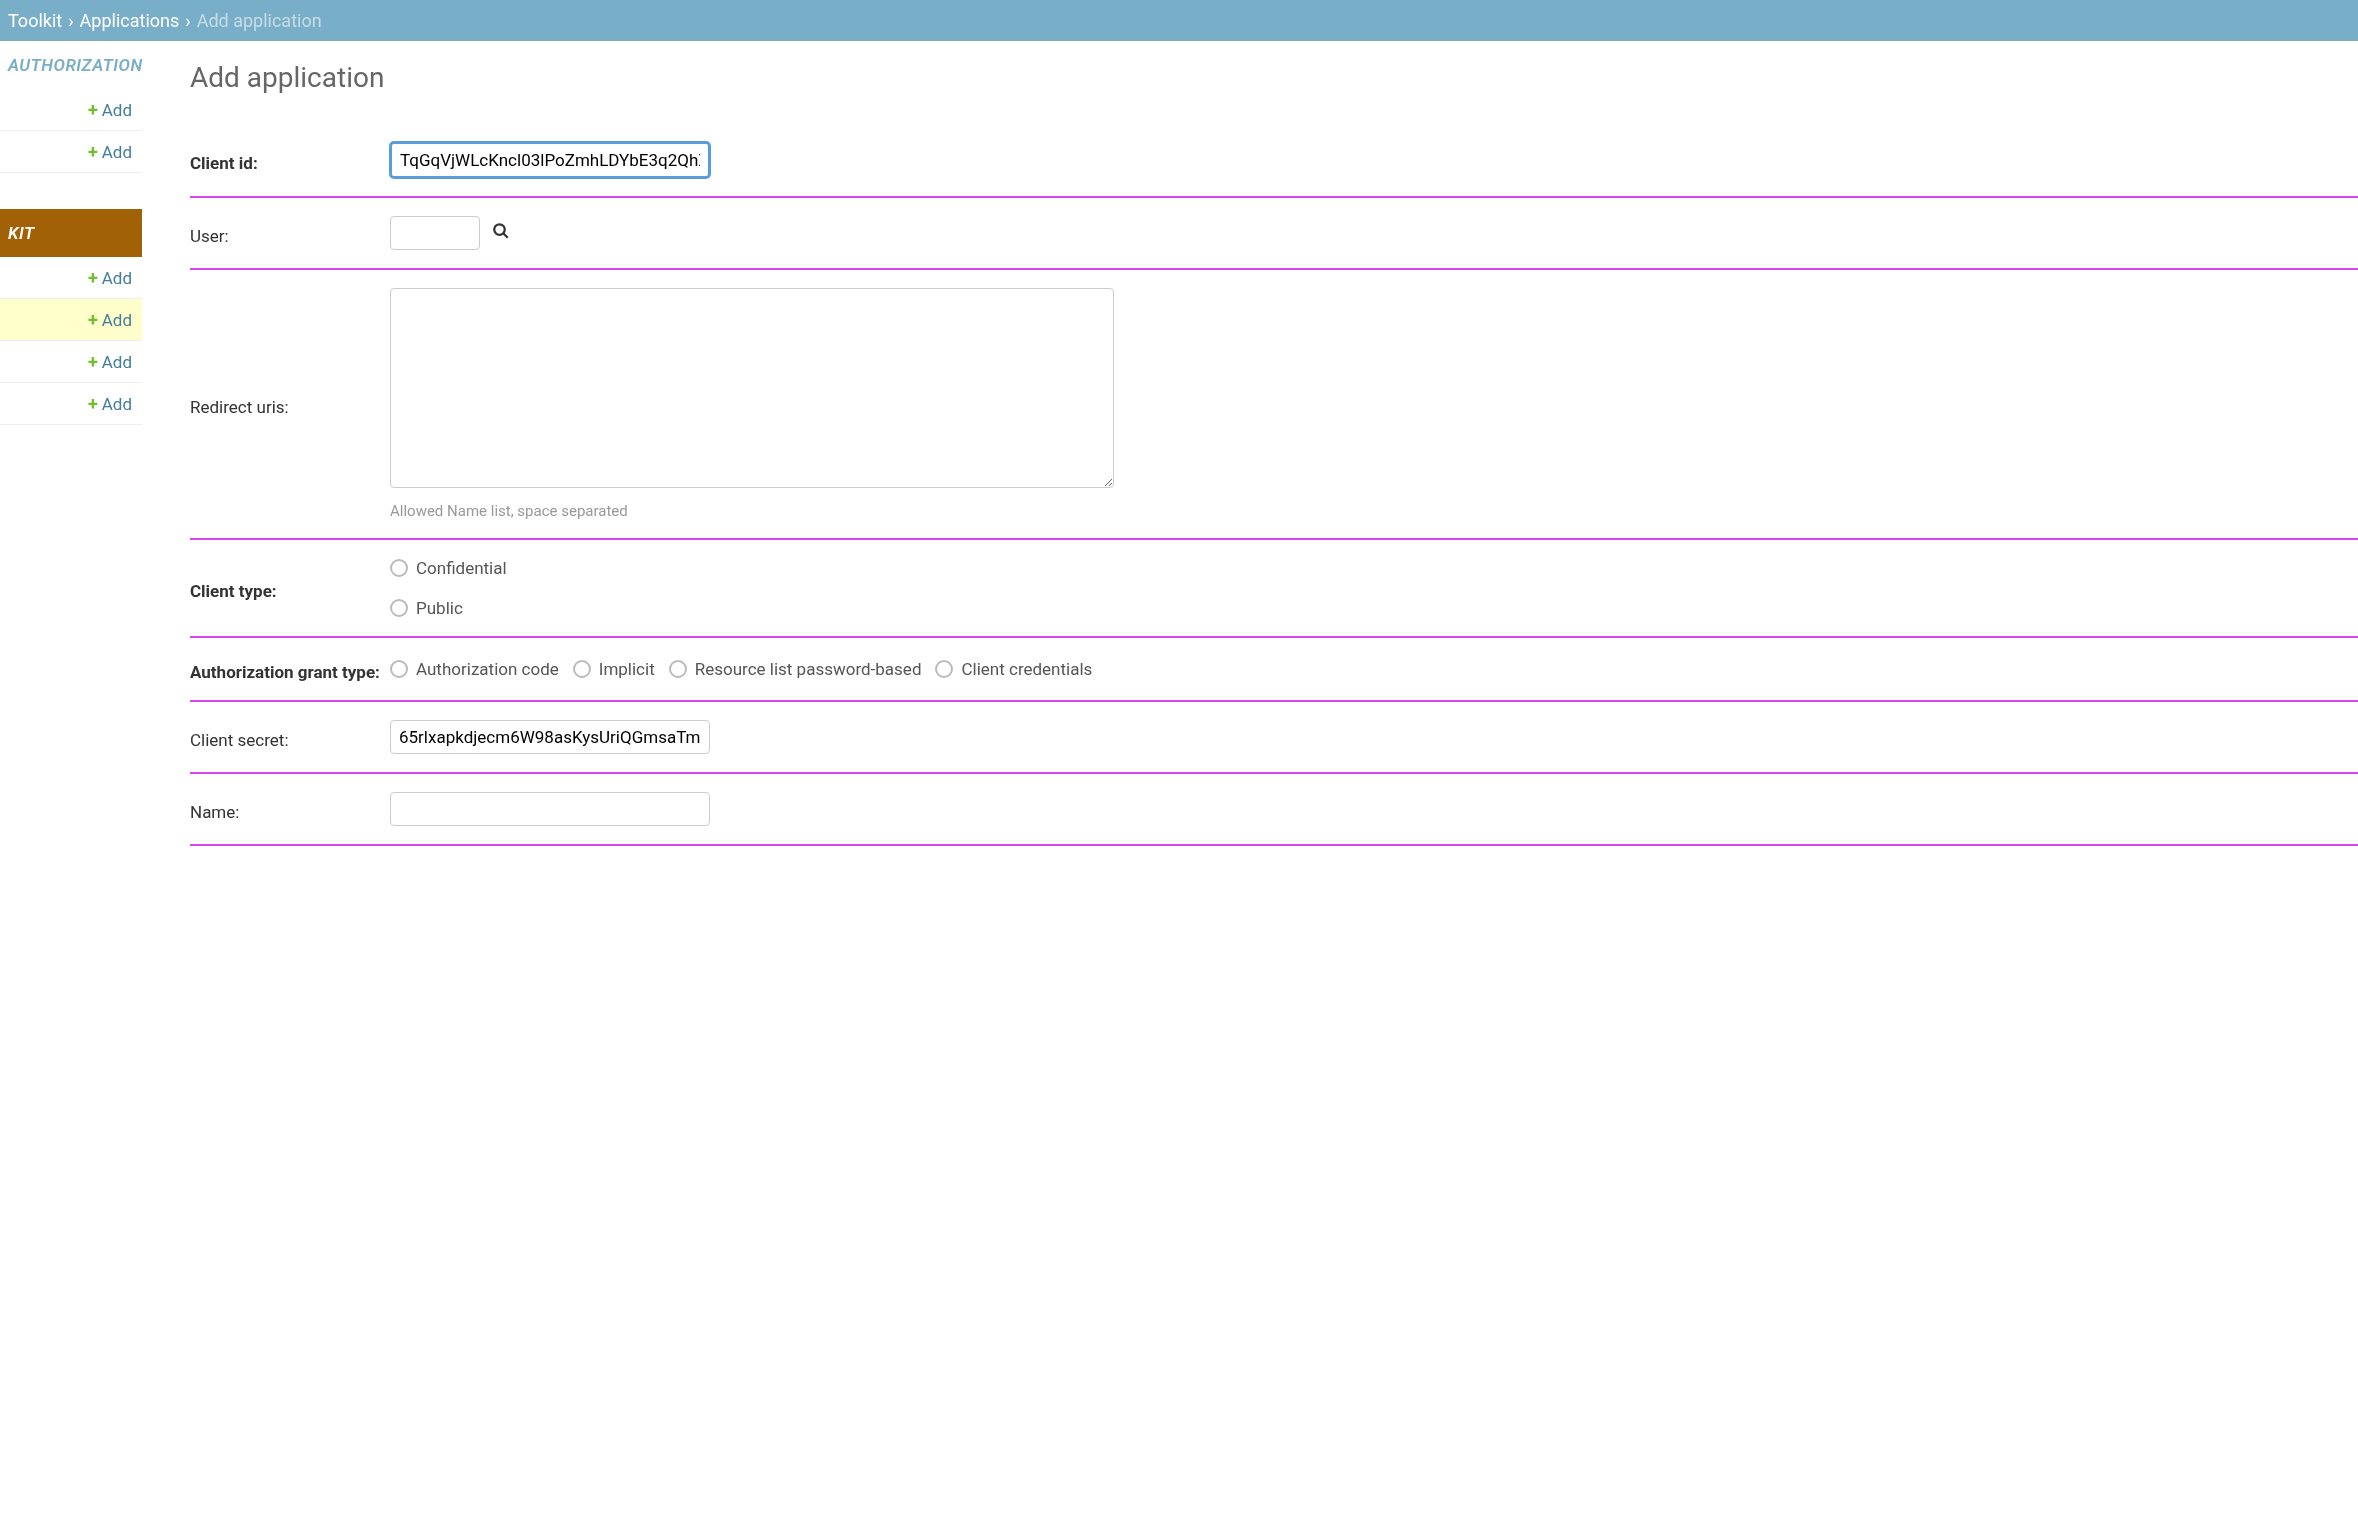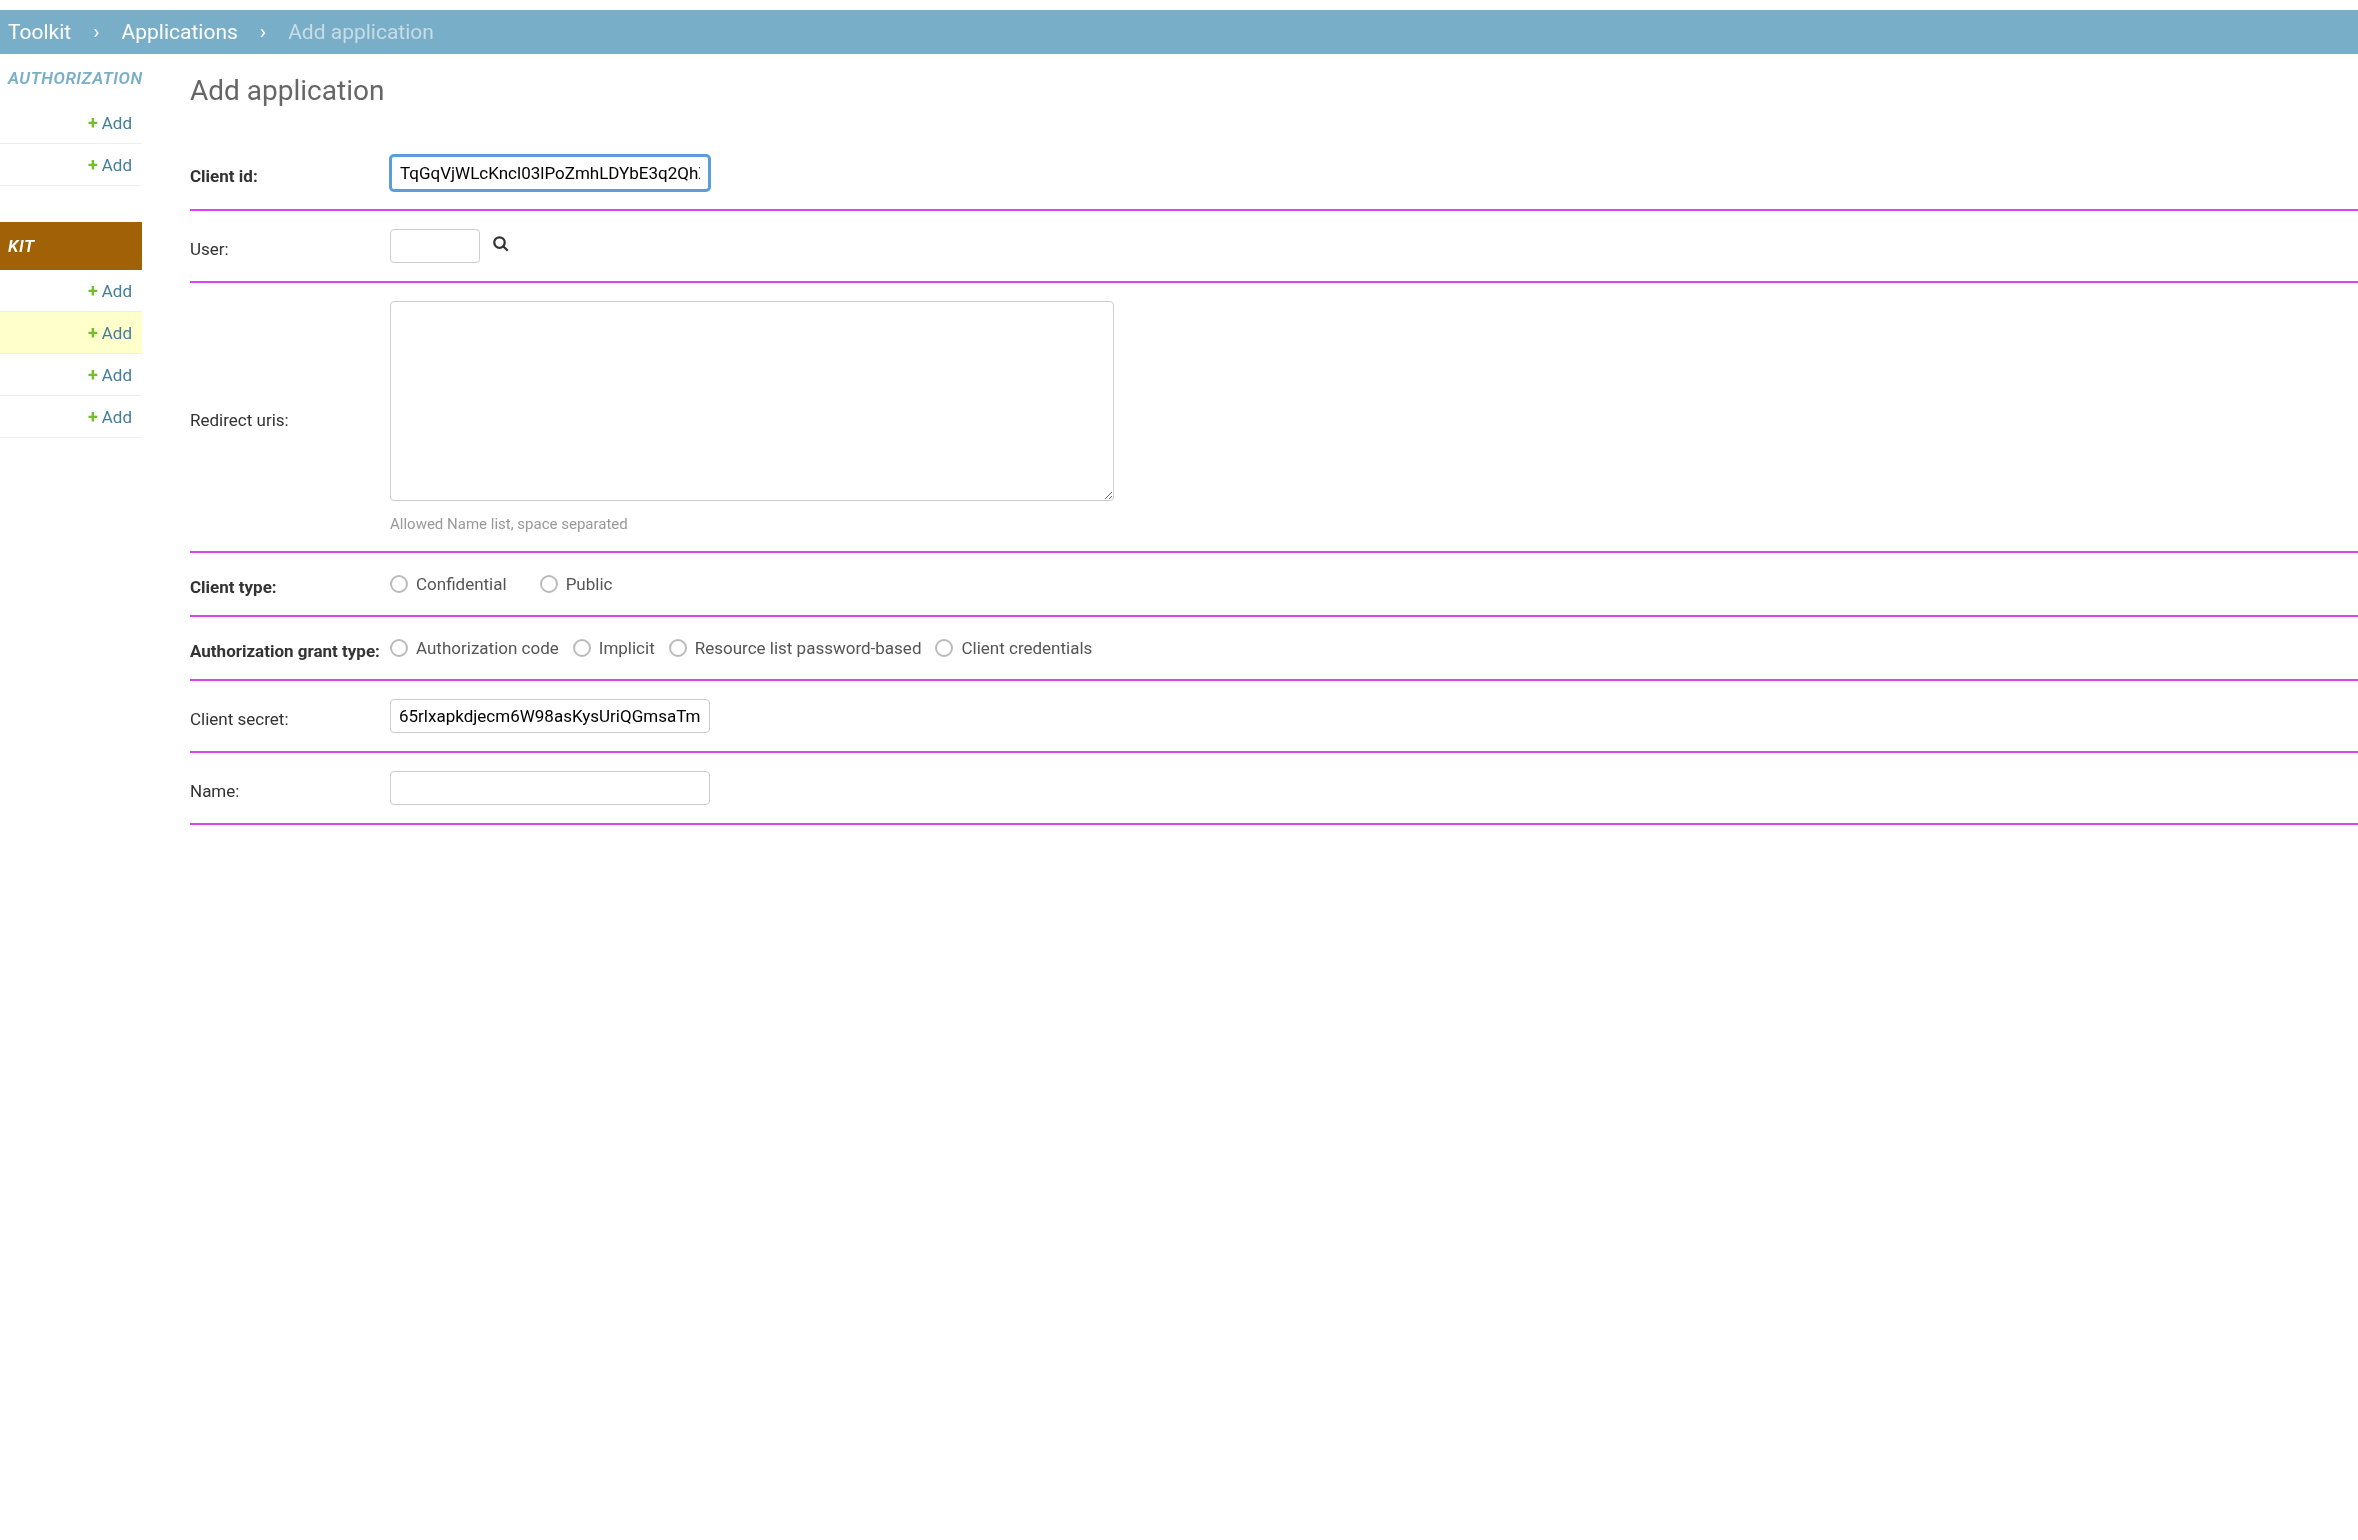--- a/index.html
+++ b/index.html
@@ -10,25 +10,24 @@
     body {
       font-family: -apple-system, BlinkMacSystemFont, "Segoe UI", Roboto, "Helvetica Neue", Arial, sans-serif;
       background: #fff;
       color: #333;
       font-size: 16px;
     }
     .breadcrumb-bar {
       background: #79aec8;
       color: #fff;
       padding: 10px 8px;
-      font-size: 21px;
-      display: flex;
-      align-items: center;
-      gap: 22px;
-      margin-top: 10px;
+      font-size: 18px;
+      display: flex;
+      align-items: center;
+      gap: 6px;
     }
     .breadcrumb-link {
       color: #fff;
       text-decoration: none;
       cursor: pointer;
     }
     .breadcrumb-sep {
       color: #fff;
     }
     .breadcrumb-current {
@@ -147,22 +146,22 @@
       resize: both;
       font-family: inherit;
     }
     .help-text {
       color: #999;
       font-size: 15px;
       margin-top: 10px;
     }
     .radio-group {
       display: flex;
-      flex-direction: row;
-      gap: 33px;
+      flex-direction: column;
+      gap: 20px;
     }
     .radio-group.vertical {
       flex-direction: row;
       gap: 14px;
     }
     .radio-item {
       display: flex;
       align-items: center;
       gap: 8px;
       font-size: 17px;

